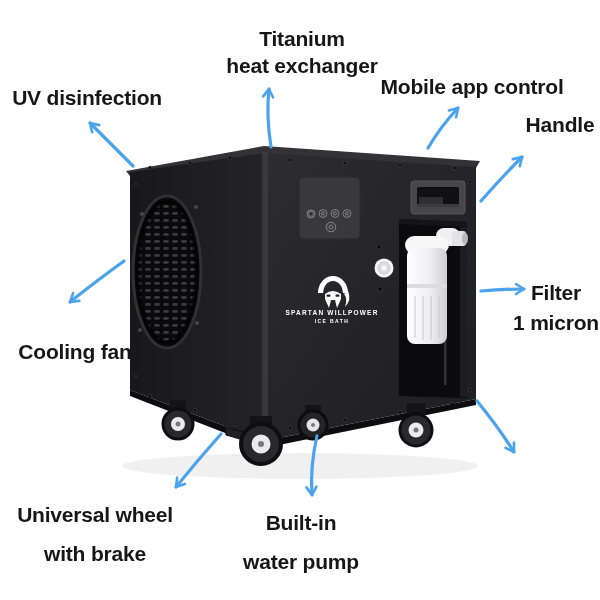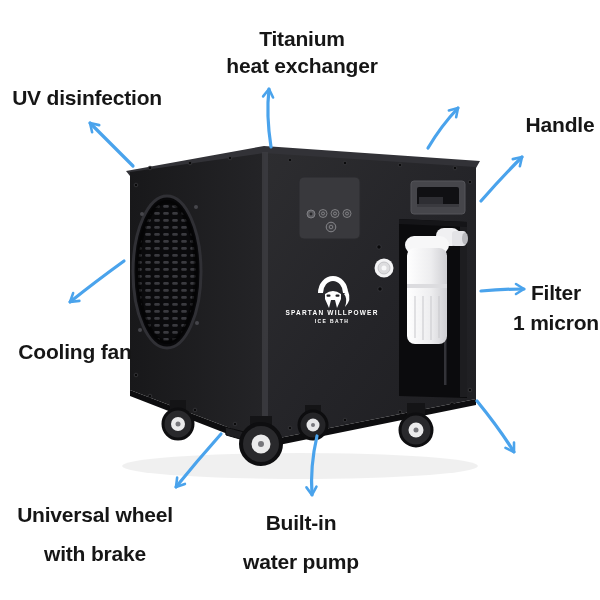--- a/index.html
+++ b/index.html
@@ -184,20 +184,21 @@
       <path d="M481,291 Q503,289 524,289" marker-end="url(#ah)"></path>
       <path d="M221,434 Q197,461 176,487" marker-end="url(#ah)"></path>
       <path d="M317,436 Q310,466 312,495" marker-end="url(#ah)"></path>
       <path d="M477,401 Q499,428 514,452" marker-end="url(#ah)"></path>
     </g>
   </svg>
 
   <div class="feature-label" style="left:4px;top:85px;width:158px;text-align:right;">UV disinfection</div>
   <div class="feature-label lh27" style="left:216px;top:25px;width:172px;">Titanium
 heat exchanger</div>
+  <div class="feature-label" style="left:372px;top:74px;width:200px;">Mobile app control</div>
   <div class="feature-label" style="left:520px;top:112px;width:80px;">Handle</div>
   <div class="feature-label" style="left:12px;top:309px;width:126px;margin-top:30px;">Cooling fan</div>
   <div class="feature-label lh30" style="left:510px;top:278px;width:92px;">Filter
 1 micron</div>
   <div class="feature-label lh29" style="left:10px;top:495px;width:170px;">Universal wheel
 with brake</div>
   <div class="feature-label lh29" style="left:232px;top:503px;width:138px;">Built-in
 water pump</div>
 
 </div>

